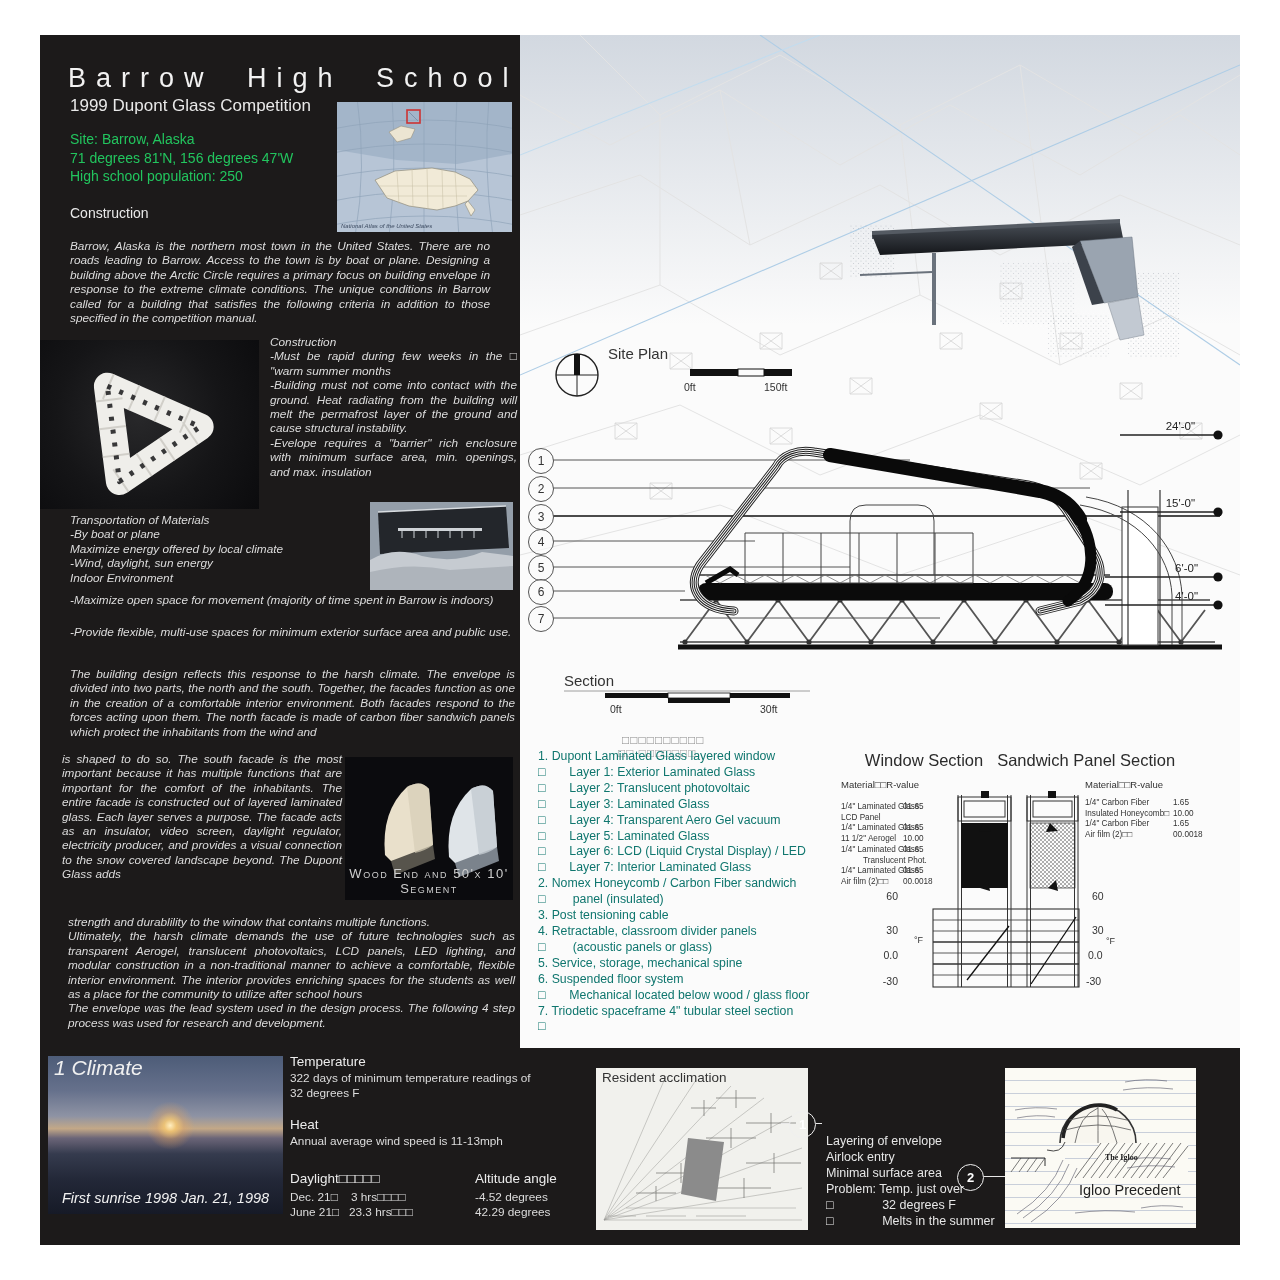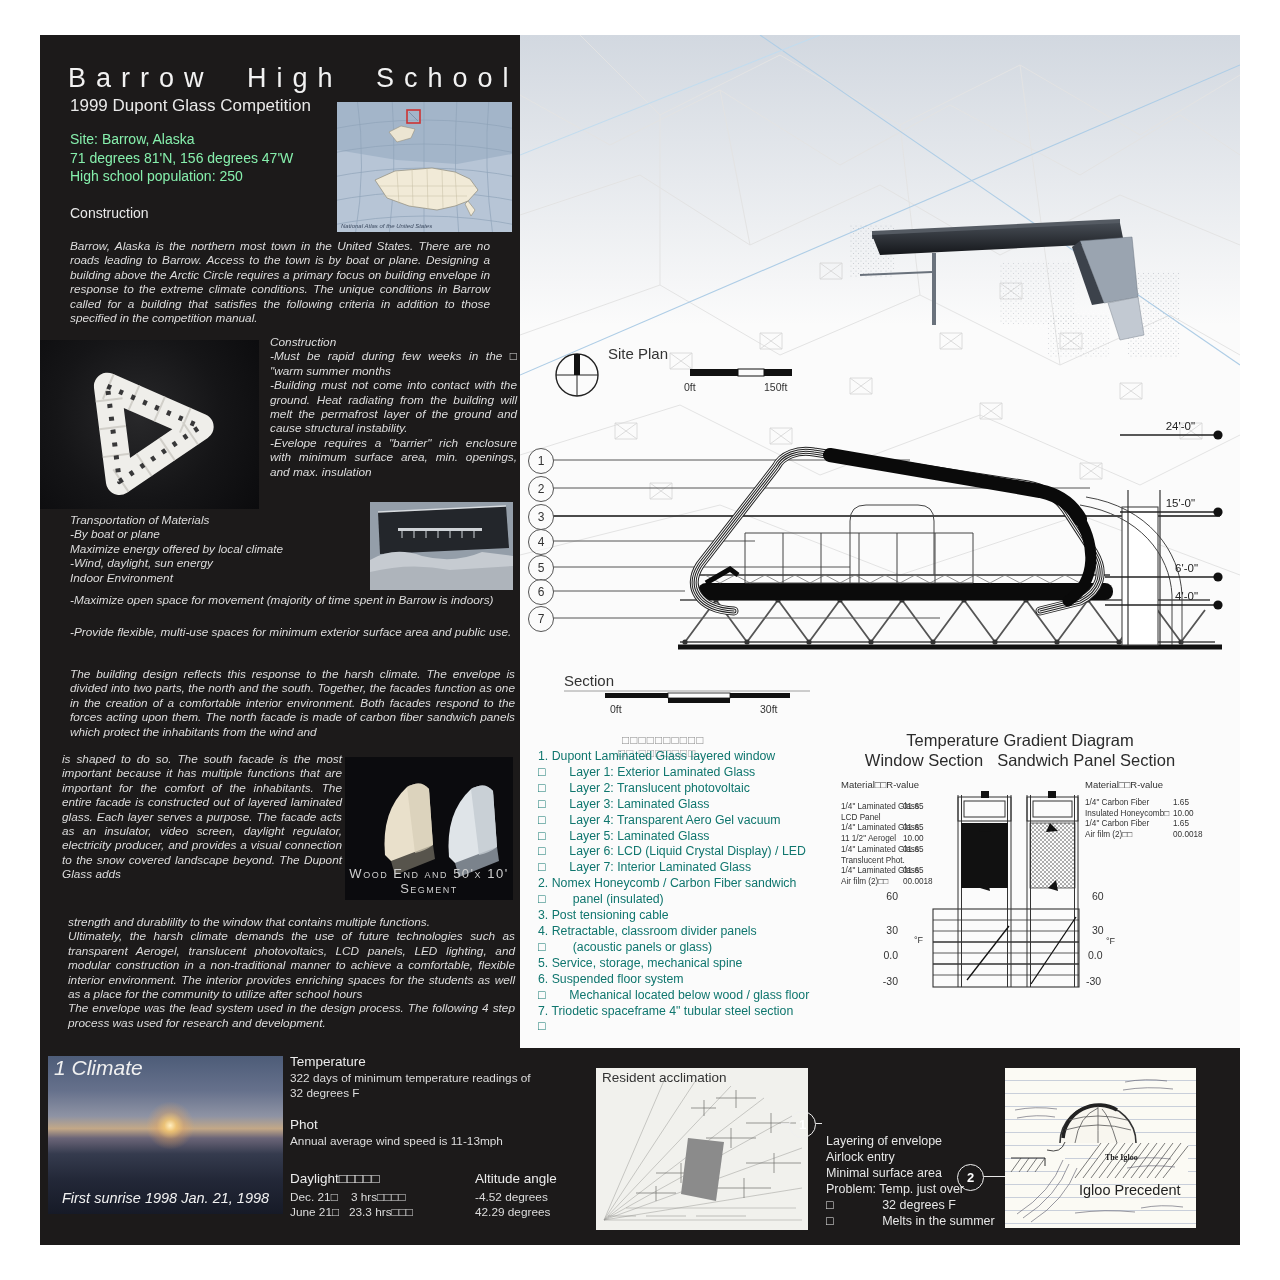--- a/index.html
+++ b/index.html
@@ -6,21 +6,21 @@
   .page{position:relative;width:1280px;height:1280px;background:#ffffff;overflow:hidden;
         font-family:"Liberation Sans","DejaVu Sans",sans-serif;}
   .abs{position:absolute;}
   .poster{position:absolute;left:40px;top:35px;width:1200px;height:1210px;background:#1c1a1a;}
   .just{text-align:justify;}
   .pre{white-space:pre;}
 
   
   .title{font-size:27px;letter-spacing:10px;word-spacing:16px;color:#f2f2f2;}
   .subtitle{font-size:17px;color:#e9e9e9;}
-  .sitelines{font-size:14px;line-height:18.5px;color:#86efac;}
+  .sitelines{font-size:14px;line-height:18.5px;color:#22c55e;}
   .h14{font-size:14px;color:#e9e9e9;}
   .body11{font-size:11.8px;line-height:14.4px;color:#dcdcdc;font-style:italic;}
   .imgbox{position:absolute;overflow:hidden;}
   .caption-tiny{position:absolute;font-size:6px;color:#3c4a60;font-style:italic;}
   .glass-cap{position:absolute;left:0;right:0;bottom:4px;text-align:center;color:#cfcfcf;
              font-size:13px;font-variant:small-caps;letter-spacing:1.5px;}
 
   
   .rpanel{position:absolute;left:480px;top:0;width:720px;height:1013px;background:#fbfbfb;overflow:hidden;}
   .rp-text{position:absolute;color:#333;}
@@ -414,34 +414,33 @@
       <div class="legend-line">3. Post tensioning cable</div>
       <div class="legend-line">4. Retractable, classroom divider panels</div>
       <div class="legend-line">□        (acoustic panels or glass)</div>
       <div class="legend-line">5. Service, storage, mechanical spine</div>
       <div class="legend-line">6. Suspended floor system</div>
       <div class="legend-line">□       Mechanical located below wood / glass floor</div>
       <div class="legend-line">7. Triodetic spaceframe 4" tubular steel section</div>
       <div class="legend-line">□</div>
     </div>
 
-    <div class="abs tgd-title" style="left:320px;top:696px;width:360px;">Temperature Gradient Diagram</div>
     <div class="abs tgd-title" style="left:320px;top:716px;width:360px;">
       <span>Window Section</span><span style="display:inline-block;width:14px;"></span><span>Sandwich Panel Section</span>
     </div>
 
     <div class="abs" style="left:321px;top:744px;width:100px;">
       <div class="tbl-h"><span class="m" style="width:57px;">Material□□</span><span>R-value</span></div>
       <div style="height:12px;"></div>
       <div class="tbl-r"><span class="m" style="width:62px;">1/4" Laminated Glass</span><span>01.65</span></div>
       <div class="tbl-r"><span class="m" style="width:62px;">LCD Panel</span><span></span></div>
       <div class="tbl-r"><span class="m" style="width:62px;">1/4" Laminated Glass</span><span>01.65</span></div>
       <div class="tbl-r"><span class="m" style="width:62px;">11 1/2" Aerogel</span><span>10.00</span></div>
       <div class="tbl-r"><span class="m" style="width:62px;">1/4" Laminated Glass</span><span>01.65</span></div>
-      <div class="tbl-r"><span class="m" style="width:62px;">Translucent Phot.</span><span></span></div>
+      <div class="tbl-r"><span class="m" style="width:62px;margin-left:22px;">Translucent Phot.</span><span></span></div>
       <div class="tbl-r"><span class="m" style="width:62px;">1/4" Laminated Glass</span><span>01.65</span></div>
       <div class="tbl-r"><span class="m" style="width:62px;">Air film (2)□□</span><span>00.0018</span></div>
     </div>
 
     <div class="abs" style="left:565px;top:744px;width:130px;">
       <div class="tbl-h"><span class="m" style="width:76px;">Material□□</span><span>R-value</span></div>
       <div style="height:8px;"></div>
       <div class="tbl-r"><span class="m" style="width:88px;">1/4" Carbon Fiber</span><span>1.65</span></div>
       <div class="tbl-r"><span class="m" style="width:88px;">Insulated Honeycomb□</span><span>10.00</span></div>
       <div class="tbl-r"><span class="m" style="width:88px;">1/4" Carbon Fiber</span><span>1.65</span></div>
@@ -461,21 +460,21 @@
   </div>
 
   <div class="climate-photo" style="left:8px;top:1021px;width:235px;height:158px;font-style:italic;">
     <div class="abs" style="left:6px;top:0px;font-size:21px;color:#f0f0f0;">1 Climate</div>
     <div class="abs" style="left:0;right:0;bottom:8px;text-align:center;font-size:14.5px;color:#f2f2f2;">First sunrise 1998 Jan. 21, 1998</div>
   </div>
 
   <div class="bstrip-text h13" style="left:250px;top:1019px;">Temperature</div>
   <div class="bstrip-text b11" style="left:250px;top:1036px;">322 days of minimum temperature readings of</div>
   <div class="bstrip-text b11" style="left:250px;top:1051px;">32 degrees F</div>
-  <div class="bstrip-text h13" style="left:250px;top:1082px;">Phot</div>
+  <div class="bstrip-text h13" style="left:250px;top:1082px;">Heat</div>
   <div class="bstrip-text b11" style="left:250px;top:1099px;">Annual average wind speed is 11-13mph</div>
   <div class="bstrip-text h13 pre" style="left:250px;top:1136px;">Daylight□□□□□</div>
   <div class="bstrip-text b11 pre" style="left:250px;top:1155px;">Dec. 21□    3 hrs□□□□</div>
   <div class="bstrip-text b11 pre" style="left:250px;top:1170px;">June 21□   23.3 hrs□□□</div>
   <div class="bstrip-text h13" style="left:435px;top:1136px;">Altitude angle</div>
   <div class="bstrip-text b11" style="left:435px;top:1155px;">-4.52 degrees</div>
   <div class="bstrip-text b11" style="left:435px;top:1170px;">42.29 degrees</div>
 
   <div class="accl" style="left:556px;top:1033px;width:212px;height:162px;">
     <svg width="212" height="162" viewBox="0 0 212 162">

